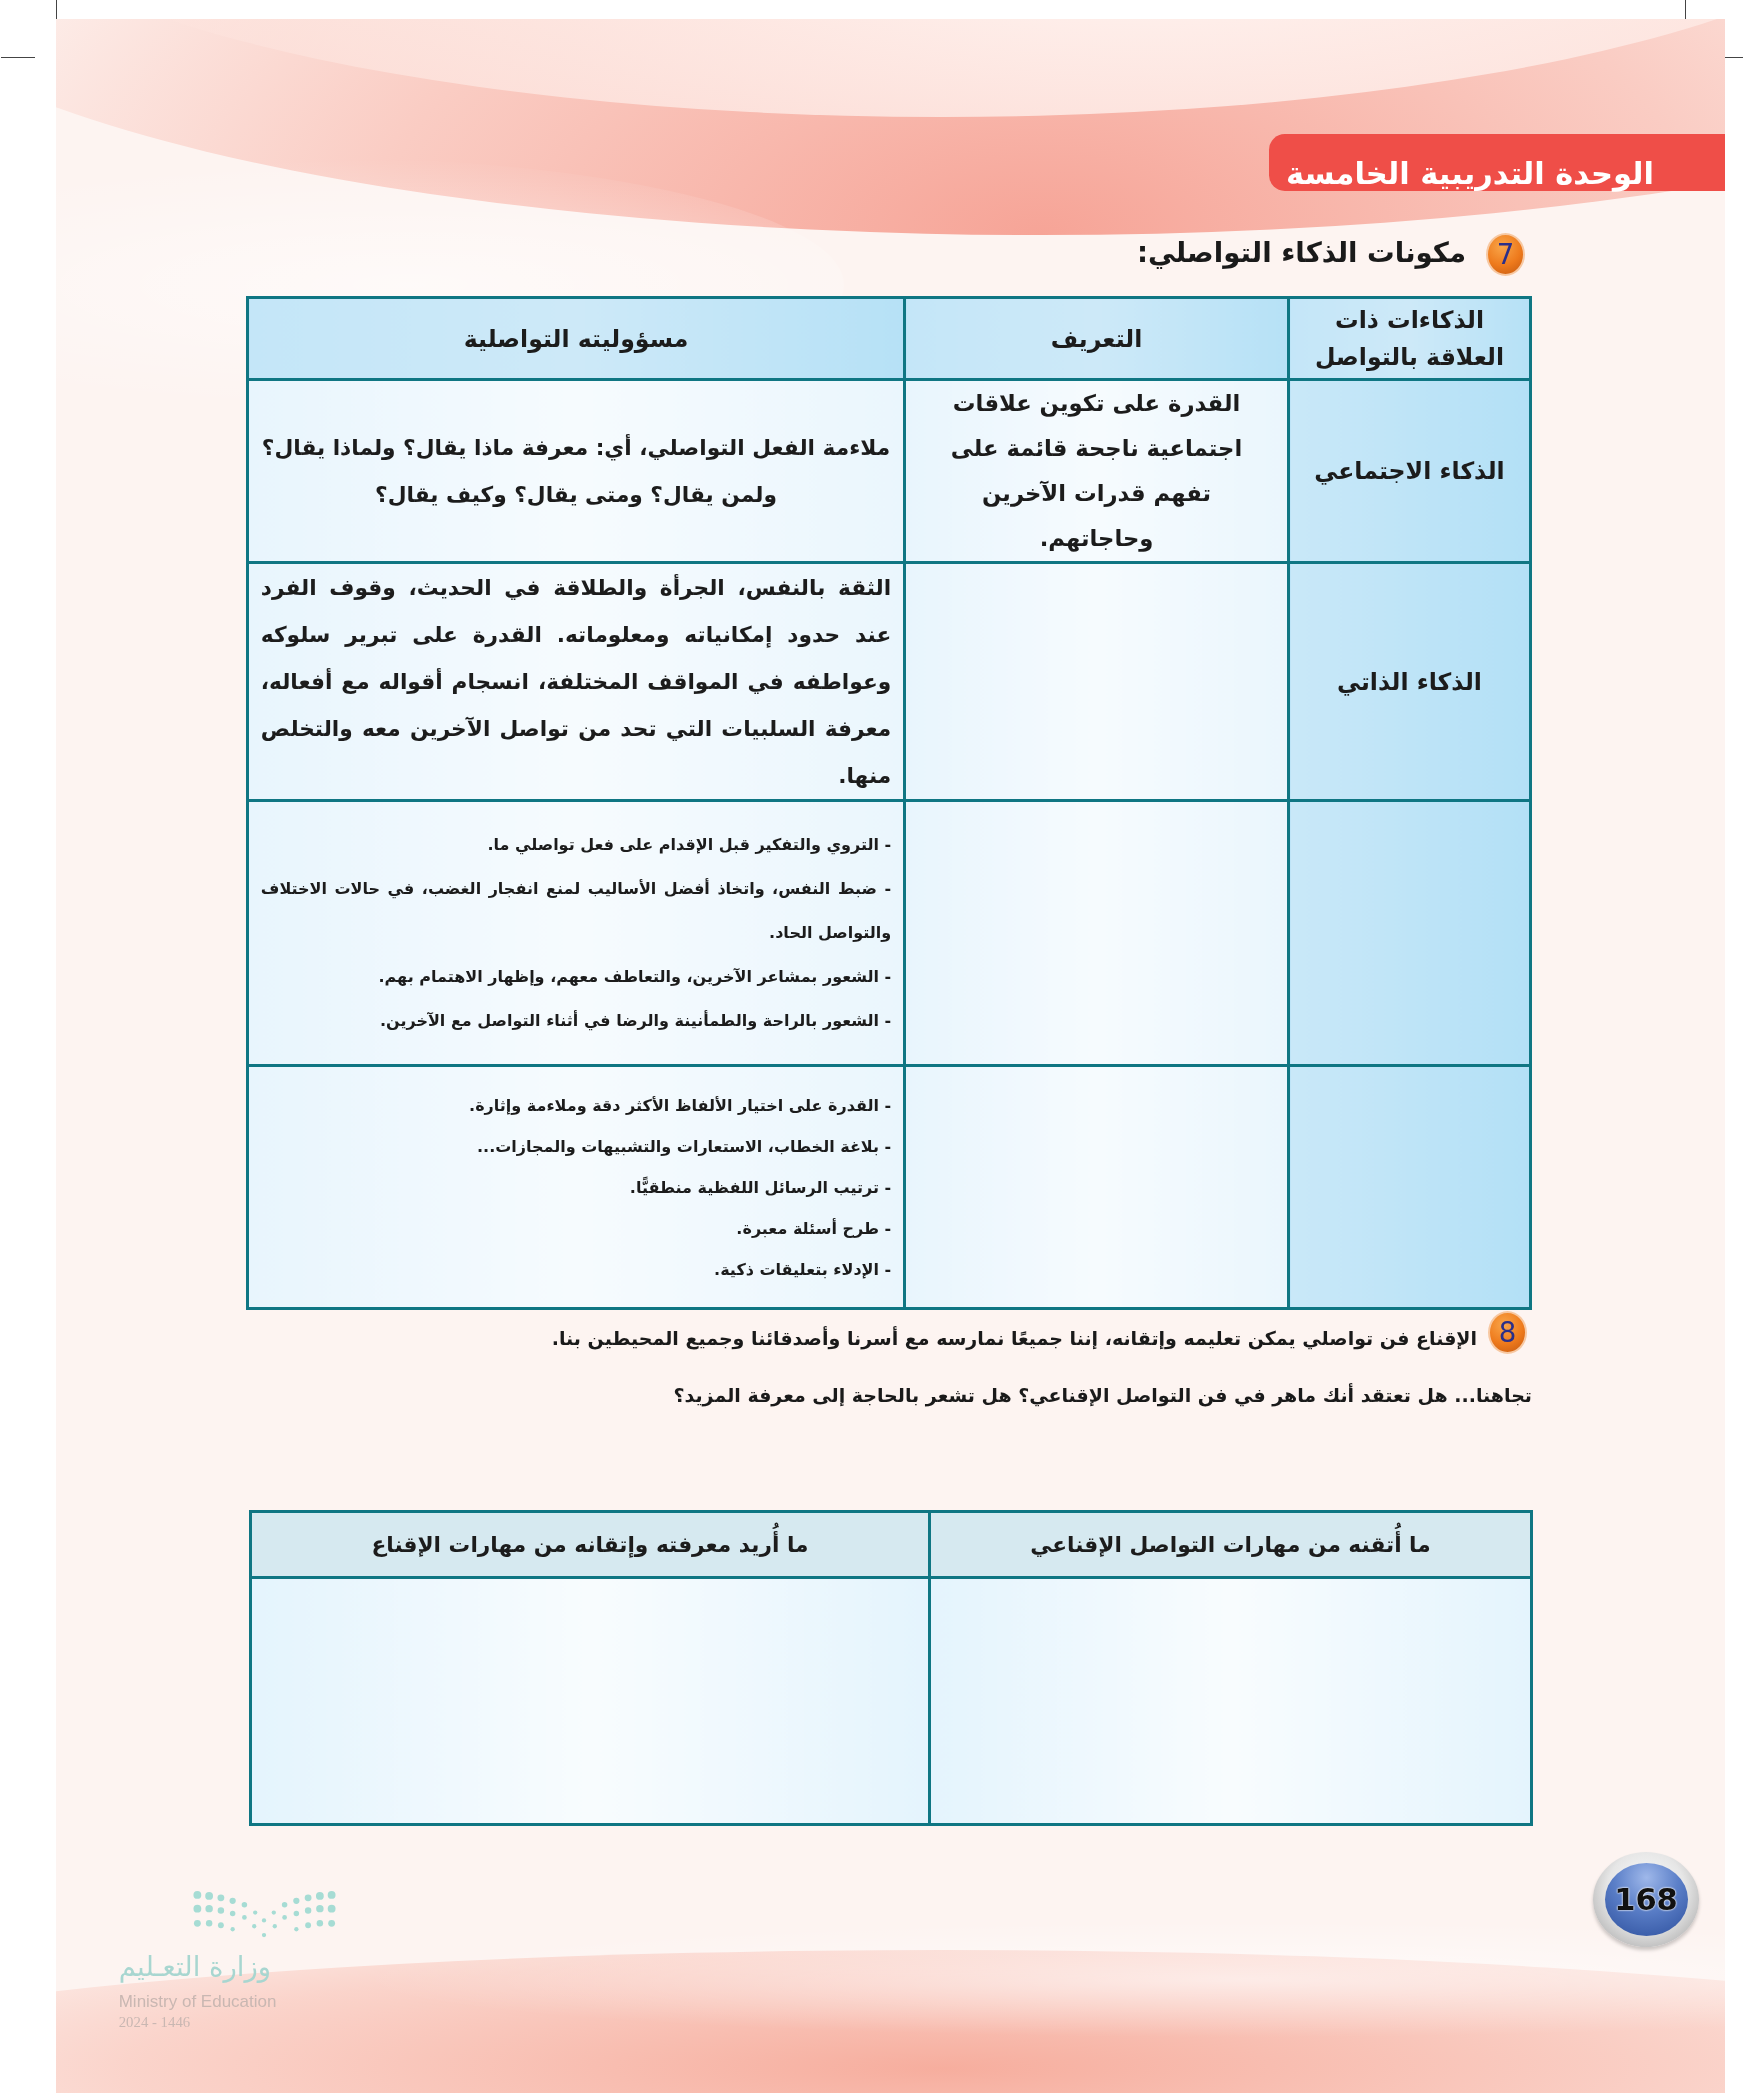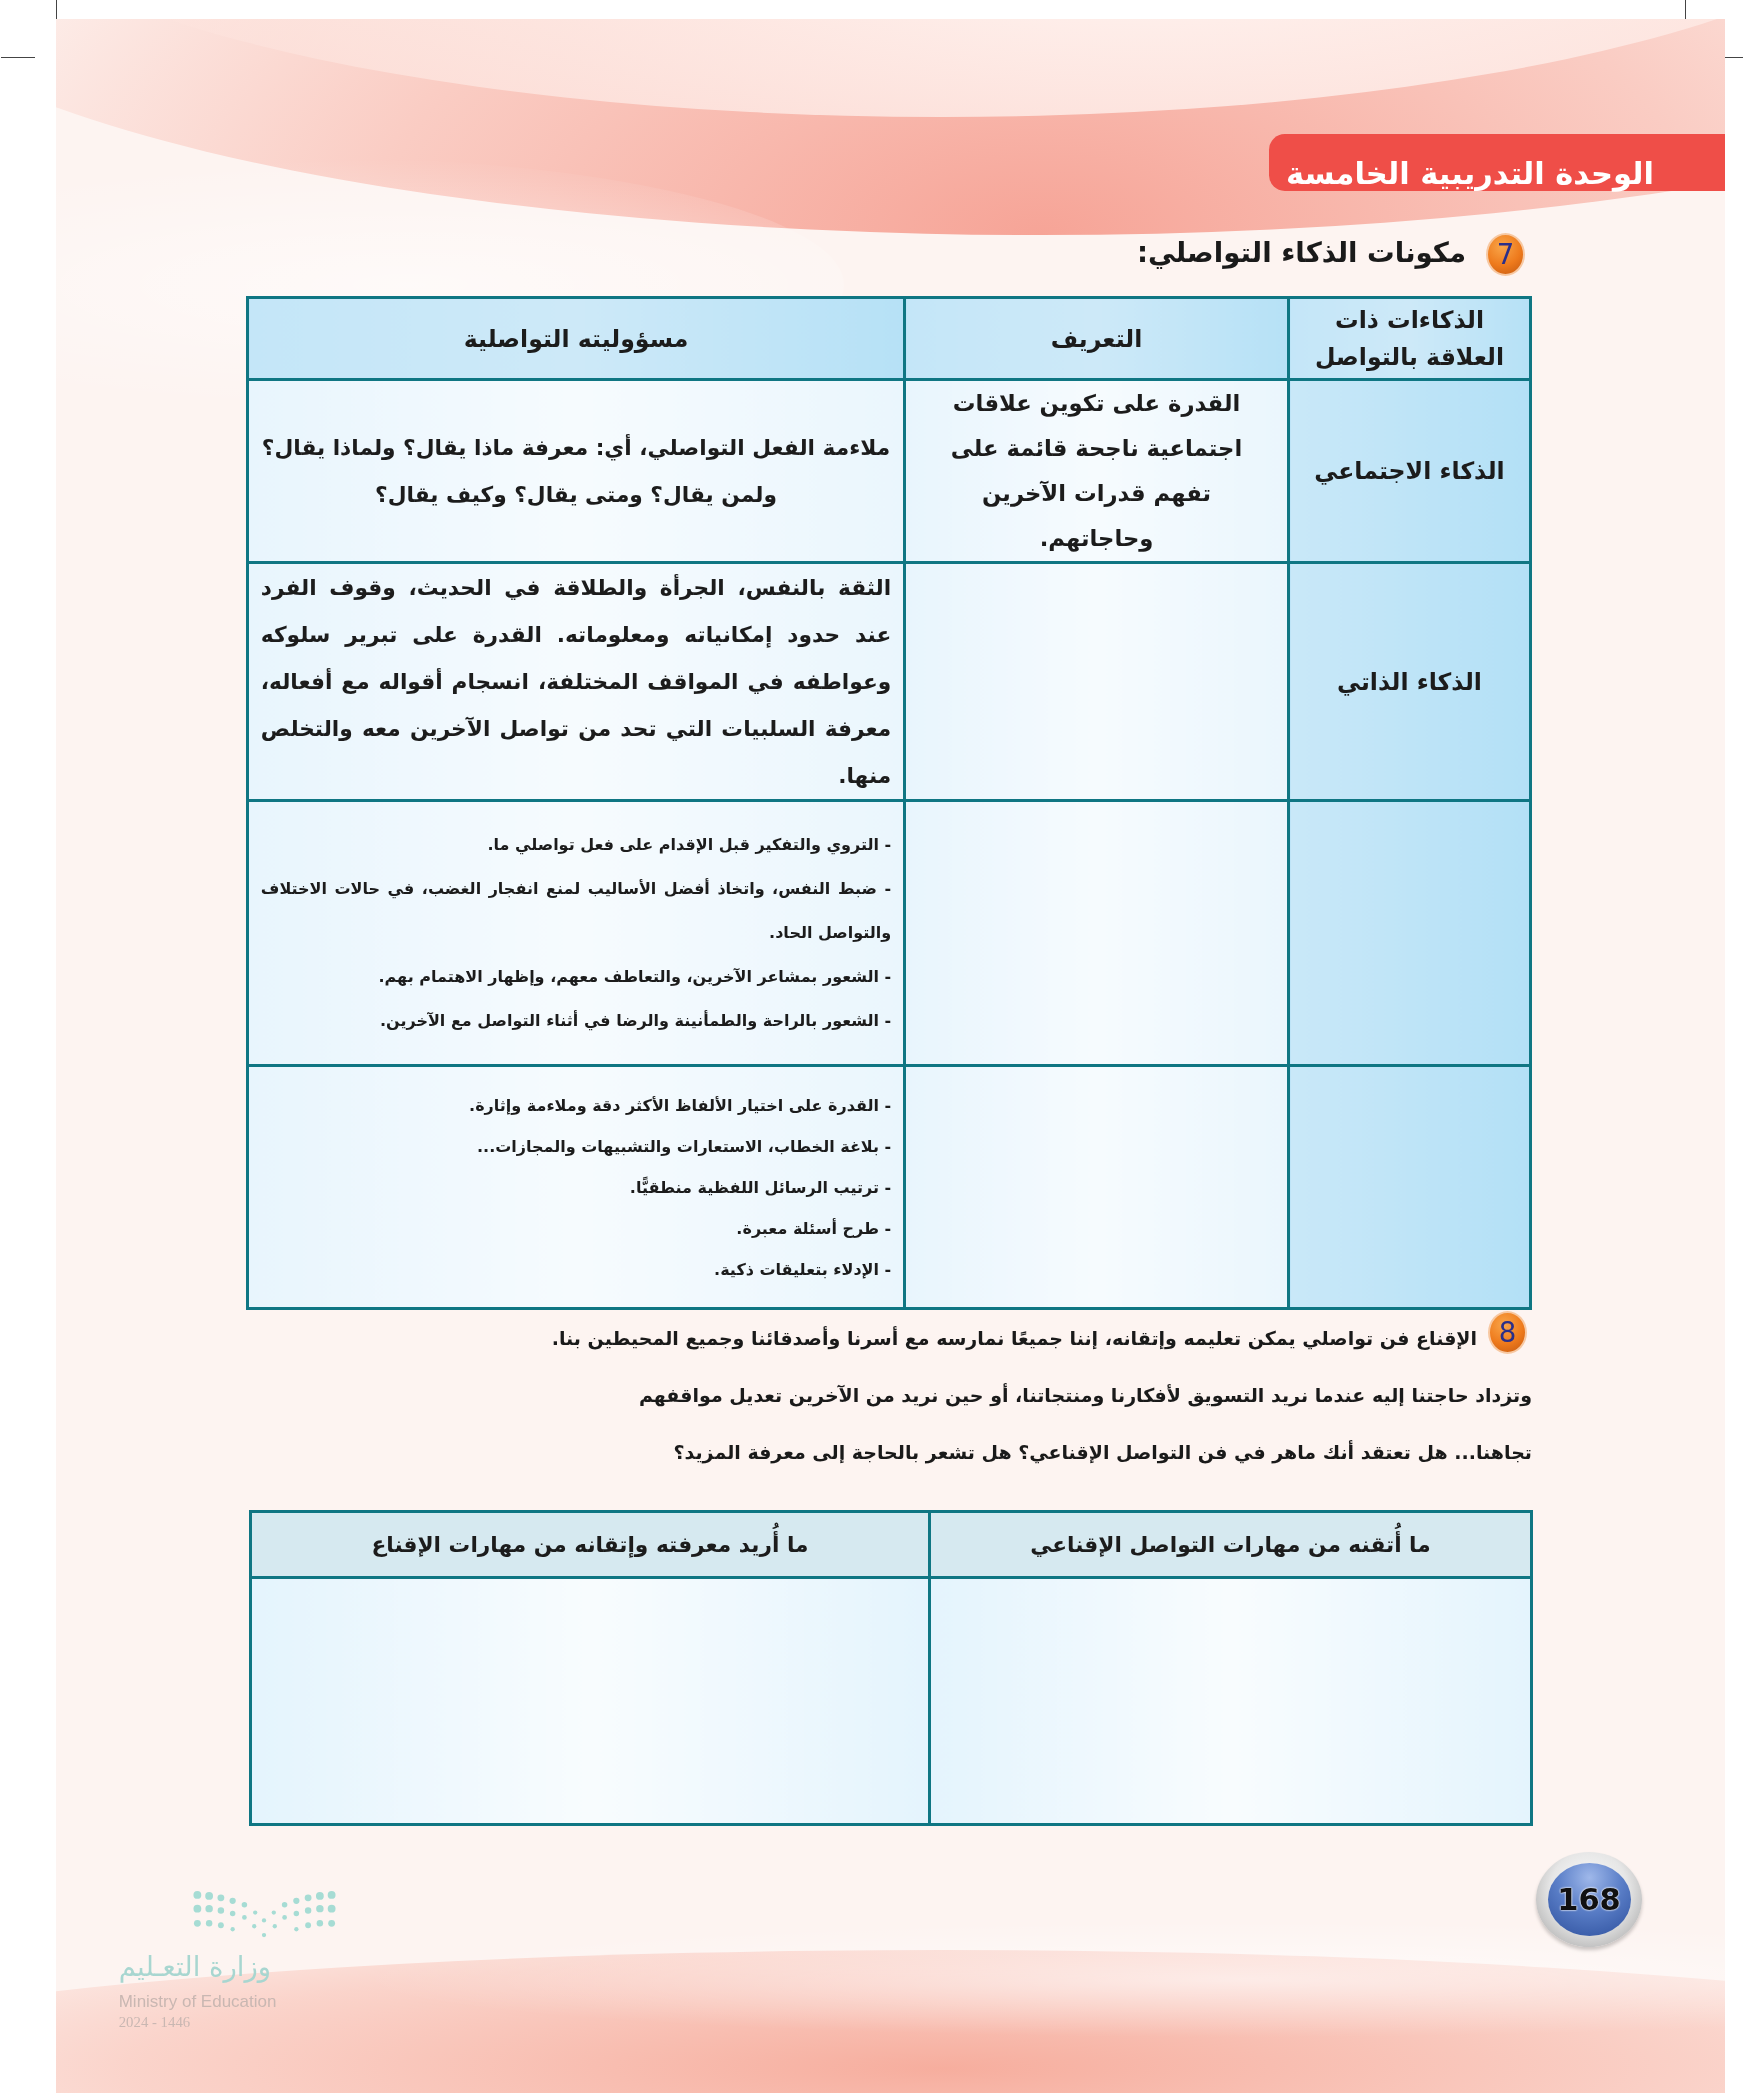--- a/index.html
+++ b/index.html
@@ -77,21 +77,21 @@
     font-weight: bold; font-size: 19px; line-height: 57px; color: #1a1a1a;
     text-align: justify; text-align-last: right;
   }
   .para8 .line { display: block; white-space: nowrap; }
 
   #t2 { left: 249px; top: 1510px; width: 1281px; }
   #t2 .hdr th { height: 63px; font-size: 21.7px; background: #d6e9f0; font-weight: bold; }
   #t2 .body td { height: 244px; background: linear-gradient(90deg, #e4f4fd 0%, #f8fcfe 50%, #e4f4fd 100%); }
 
   .page-num {
-    position: absolute; left: 1536px; top: 1852px; width: 106px; height: 95px; border-radius: 50%;
+    position: absolute; left: 1593px; top: 1852px; width: 106px; height: 95px; border-radius: 50%;
     background: radial-gradient(circle at 50% 40%, #ffffff 0%, #e6e6e6 50%, #9a9a9a 100%);
     display: flex; align-items: center; justify-content: center;
     box-shadow: 0 3px 3.9px rgba(0,0,0,0.2);
   }
   .page-num .inner {
     width: 83px; height: 73px; border-radius: 50%;
     background: radial-gradient(circle at 50% 20%, #9fb8ea 0%, #5b7fc8 45%, #2d4f9c 100%);
     display: flex; align-items: center; justify-content: center;
     color: #111; font-weight: bold; font-size: 30.5px; font-family: "DejaVu Sans", sans-serif;
     text-shadow: 0 0 2px #fff, 0 0 2px #fff;
@@ -176,21 +176,20 @@
     </td>
   </tr>
 </tbody>
   </table>
 
 <div class="num-badge" style="left:1488px;top:1311px;">
   <span>8</span>
 </div>
 <div class="para8">
   <span class="line" style="margin-right:55px;">الإقناع فن تواصلي يمكن تعليمه وإتقانه، إننا جميعًا نمارسه مع أسرنا وأصدقائنا وجميع المحيطين بنا.</span>
-  <span class="line">وتزداد حاجتنا إليه عندما نريد التسويق لأفكارنا ومنتجاتنا، أو حين نريد من الآخرين تعديل مواقفهم</span>
   <span class="line">تجاهنا... هل تعتقد أنك ماهر في فن التواصل الإقناعي؟ هل تشعر بالحاجة إلى معرفة المزيد؟</span>
 </div>
 
 <table class="grid" id="t2">
   <colgroup>
       <col style="width:602px">
       <col style="width:679px">
     </colgroup>
   <tbody>
       <tr class="hdr">

